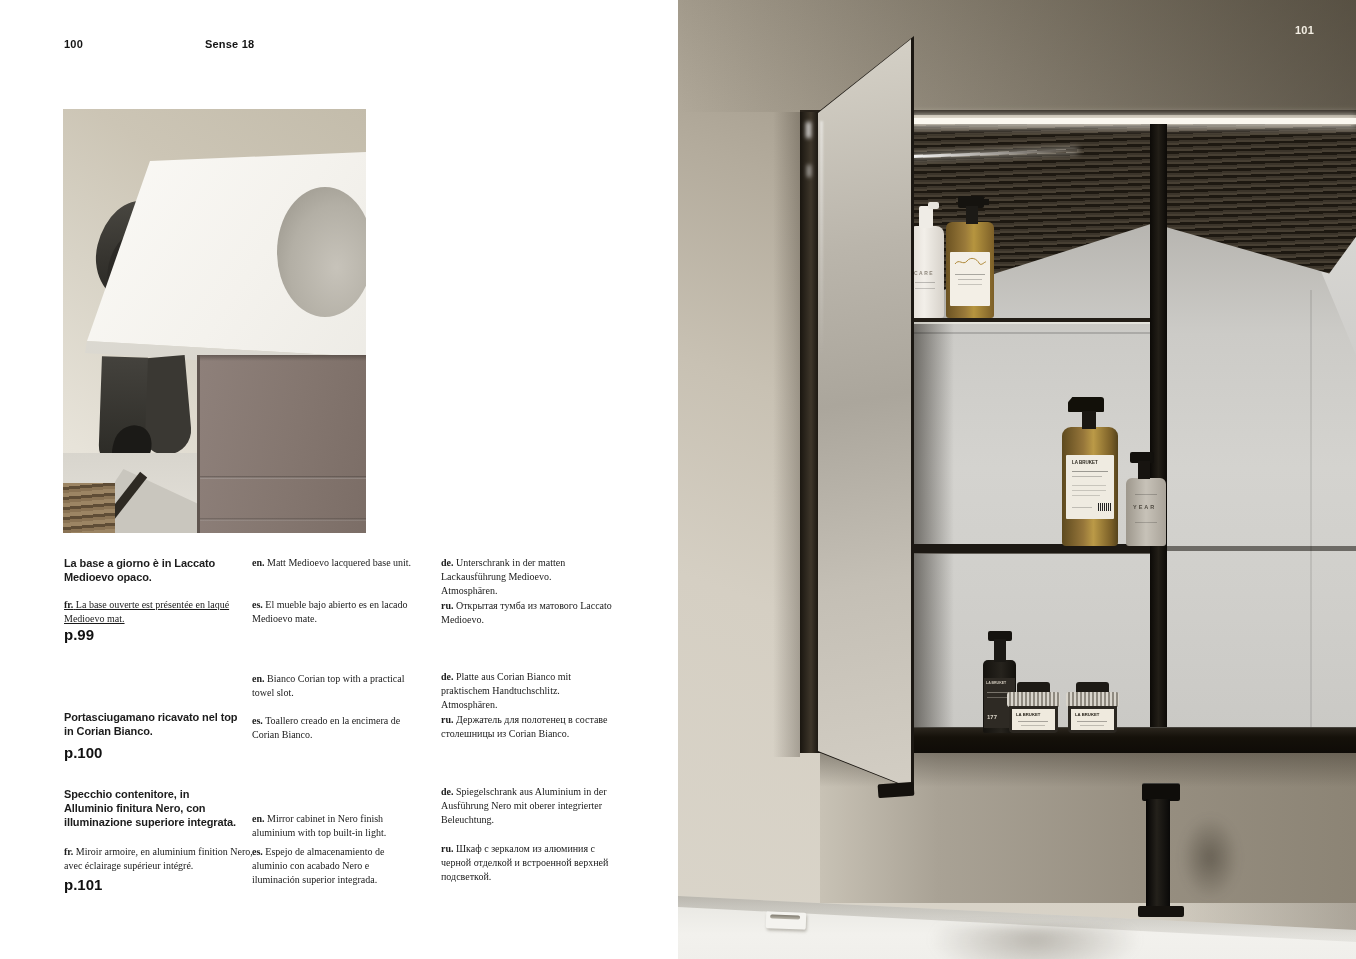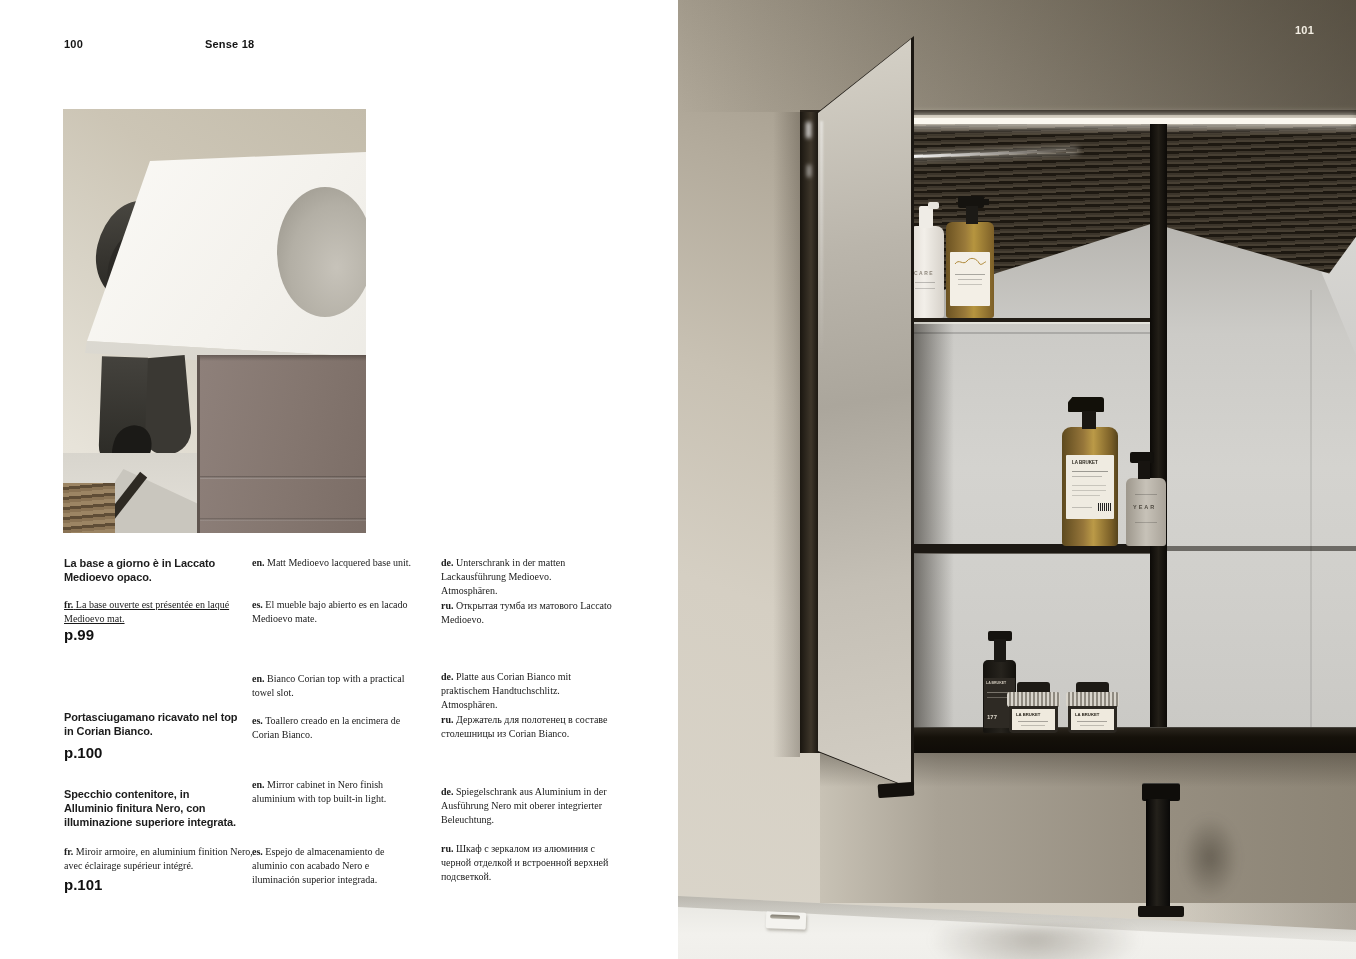--- a/index.html
+++ b/index.html
@@ -72,21 +72,21 @@
     <div class="abs head" style="left:64px;top:672px;width:178px;margin-top:38px;">Portasciugamano ricavato nel top in Corian Bianco.</div>
     <div class="abs pref-num" style="left:64px;top:744px;">p.100</div>
     <div class="abs body-txt" style="left:252px;top:672px;width:166px;"><b>en.</b> <span>Bianco Corian top with a practical towel slot.</span></div>
     <div class="abs body-txt" style="left:252px;top:714px;width:162px;"><b>es.</b> <span>Toallero creado en la encimera de Corian Bianco.</span></div>
     <div class="abs body-txt" style="left:441px;top:670px;width:160px;"><b>de.</b> <span>Platte aus Corian Bianco mit praktischem Handtuchschlitz. Atmosphären.</span></div>
     <div class="abs body-txt" style="left:441px;top:713px;width:172px;"><b>ru.</b> <span>Держатель для полотенец в составе столешницы из Corian Bianco.</span></div>
 
     <div class="abs body-txt" style="left:64px;top:845px;width:196px;"><b>fr.</b> <span>Miroir armoire, en aluminium finition Nero, avec éclairage supérieur intégré.</span></div>
     <div class="abs head" style="left:64px;top:787px;width:175px;">Specchio contenitore, in Alluminio finitura Nero, con illuminazione superiore integrata.</div>
     <div class="abs pref-num" style="left:64px;top:876px;">p.101</div>
-    <div class="abs body-txt" style="left:252px;top:778px;width:152px;"><b>en.</b> <span>Mirror cabinet in Nero finish aluminium with top built-in light.</span></div>
+    <div class="abs body-txt" style="left:252px;top:812px;width:152px;"><b>en.</b> <span>Mirror cabinet in Nero finish aluminium with top built-in light.</span></div>
     <div class="abs body-txt" style="left:441px;top:785px;width:168px;"><b>de.</b> <span>Spiegelschrank aus Aluminium in der Ausführung Nero mit oberer integrierter Beleuchtung.</span></div>
     <div class="abs body-txt" style="left:252px;top:845px;width:142px;"><b>es.</b> <span>Espejo de almacenamiento de aluminio con acabado Nero e iluminación superior integrada.</span></div>
     <div class="abs body-txt" style="left:441px;top:842px;width:172px;"><b>ru.</b> <span>Шкаф с зеркалом из алюминия с черной отделкой и встроенной верхней подсветкой.</span></div>
   </div>
 
   <div class="abs" id="photoR">
 
     <div class="abs" style="left:0;top:0;width:678px;height:112px;background:linear-gradient(90deg,rgba(0,0,0,0) 0%,rgba(45,38,26,.30) 60%,rgba(33,27,17,.45) 100%);"></div>
     <div class="abs" style="left:460px;top:112px;width:218px;height:818px;background:linear-gradient(90deg,rgba(58,50,38,0),rgba(58,50,38,.28));"></div>
 

